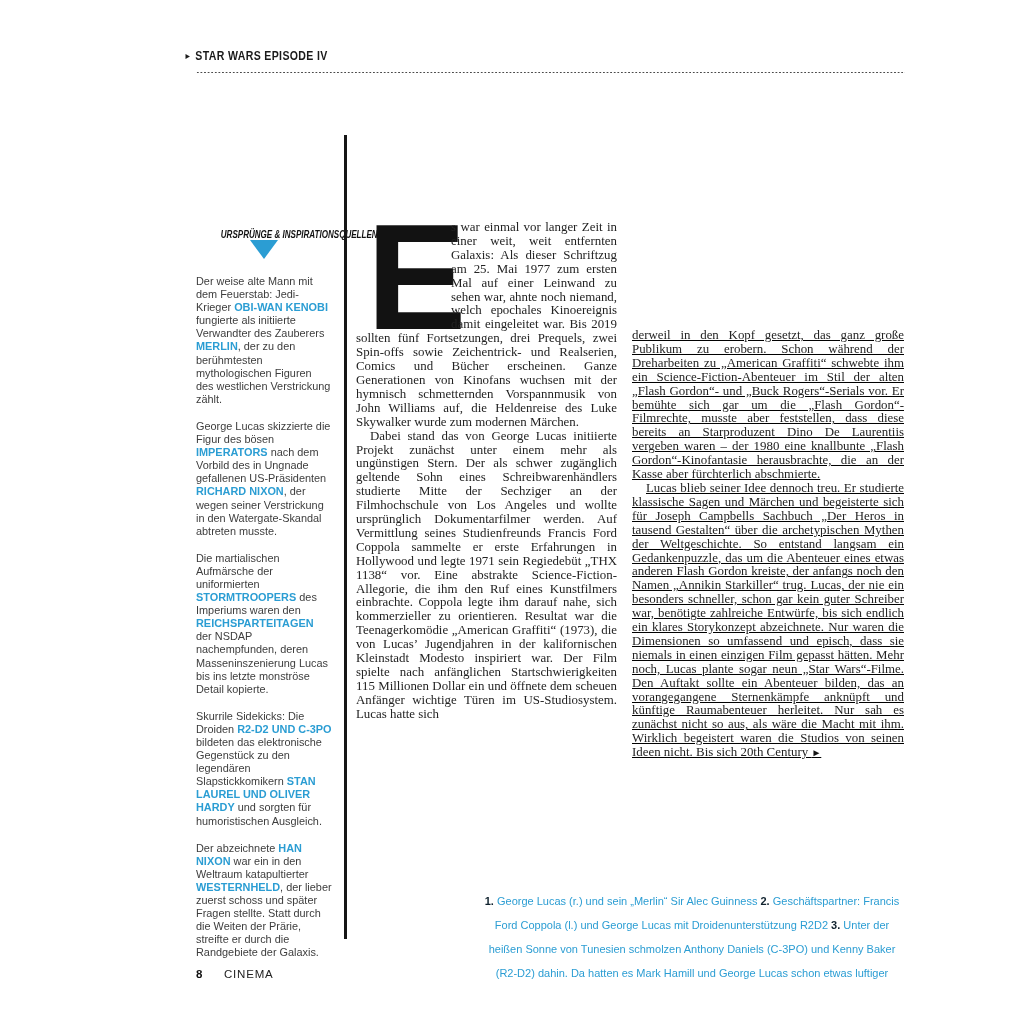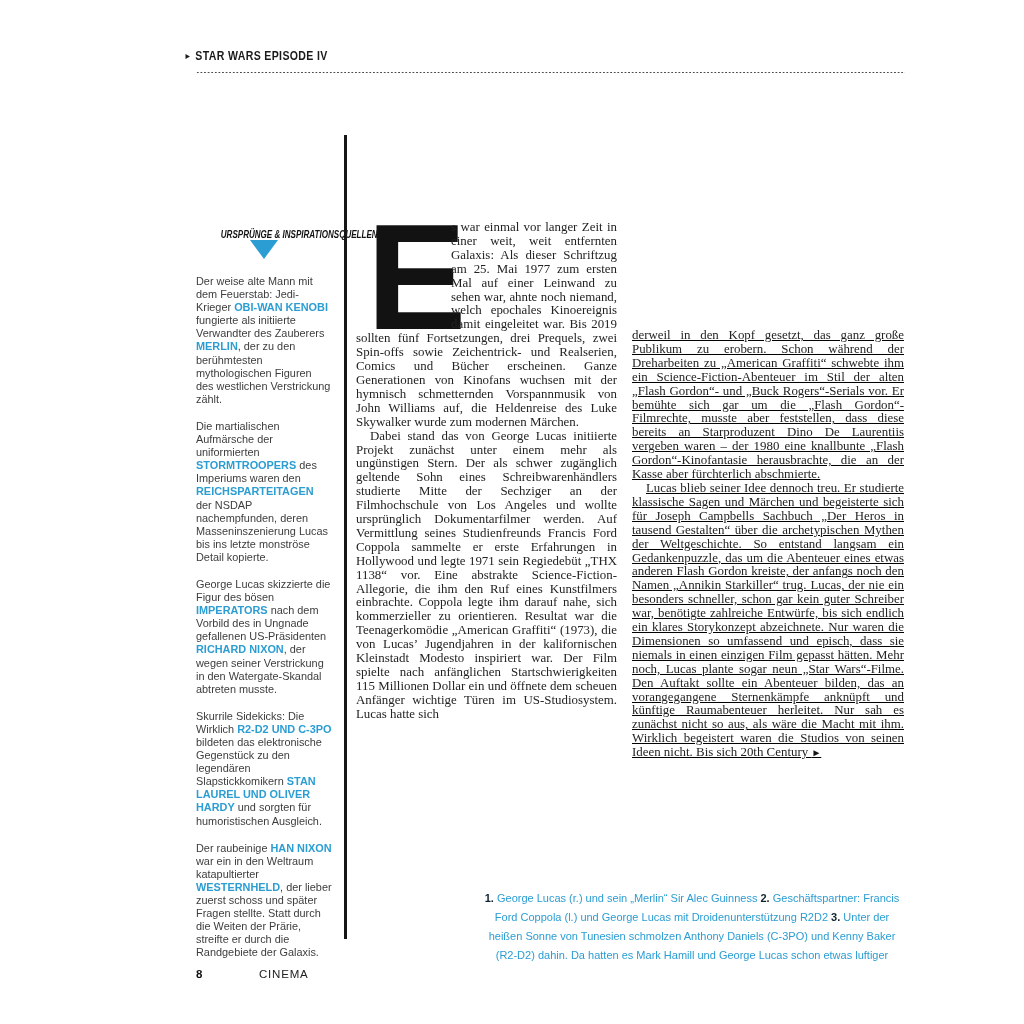--- a/index.html
+++ b/index.html
@@ -35,47 +35,47 @@
   .col p { margin:0; font-size:12.9px; line-height:13.9px; text-align:justify;
            color:var(--serif-ink); }
   .col p.indent { text-indent:14px; }
   .dropcap { float:left; width:95px; height:111px; display:flex; align-items:center;
              justify-content:center; font-family:"Liberation Sans", sans-serif;
              font-weight:bold; font-size:150px; line-height:100px; color:#121212;
              padding-left:26px; }
   .cont-arrow { color:#141414; font-size:10px; }
 
   .caption { position:absolute; left:478px; top:889px; width:428px; text-align:center;
-             font-size:11px; line-height:19px; color:var(--accent); }
+             font-size:11px; line-height:24px; color:var(--accent); }
   .cap-num { font-weight:bold; color:#10222e; }
 
   .folio-num { position:absolute; left:196px; top:968px; font-weight:bold; font-size:11.5px; color:#111; }
-  .folio-mag { position:absolute; left:224px; top:968px; font-size:11.5px; letter-spacing:0.8px; color:#222;margin-left:35px; }
+  .folio-mag { position:absolute; left:224px; top:968px; font-size:11.5px; letter-spacing:0.8px; color:#222; }
 </style>
 </head>
 <body>
 
 <div class="page">
 
   <div class="kicker">
     <span class="kicker-inner">
       <span class="arrow">►</span><span>STAR WARS EPISODE IV</span>
     </span>
   </div>
   <div class="dotted-rule"></div>
 
   <aside class="sidebar">
     <h2 class="sidebar-heading"><span>URSPRÜNGE &amp; INSPIRATIONSQUELLEN</span></h2>
     <div class="triangle"></div>
     <div id="sidebar-paragraphs">
         <p><span>Der weise alte Mann mit dem Feuerstab: Jedi-Krieger </span><span class="hl">OBI-WAN KENOBI</span><span> fungierte als initiierte Verwandter des Zauberers </span><span class="hl">MERLIN</span><span>, der zu den berühmtesten mythologischen Figuren des westlichen Verstrickung zählt.</span></p>
+        <p><span>George Lucas skizzierte die Figur des bösen </span><span class="hl">IMPERATORS</span><span> nach dem Vorbild des in Ungnade gefallenen US-Präsidenten </span><span class="hl">RICHARD NIXON</span><span>, der wegen seiner Verstrickung in den Watergate-Skandal abtreten musste.</span></p>
         <p><span>Die martialischen Aufmärsche der uniformierten </span><span class="hl">STORMTROOPERS</span><span> des Imperiums waren den </span><span class="hl">REICHSPARTEITAGEN</span><span> der NSDAP nachempfunden, deren Masseninszenierung Lucas bis ins letzte monströse Detail kopierte.</span></p>
-        <p><span>George Lucas skizzierte die Figur des bösen </span><span class="hl">IMPERATORS</span><span> nach dem Vorbild des in Ungnade gefallenen US-Präsidenten </span><span class="hl">RICHARD NIXON</span><span>, der wegen seiner Verstrickung in den Watergate-Skandal abtreten musste.</span></p>
-        <p><span>Skurrile Sidekicks: Die Wirklich </span><span class="hl">R2-D2 UND C-3PO</span><span> bildeten das elektronische Gegenstück zu den legendären Slapstickkomikern </span><span class="hl">STAN LAUREL UND OLIVER HARDY</span><span> und sorgten für humoristischen Ausgleich.</span></p>
-        <p><span>Der raubeinige </span><span class="hl">HAN NIXON</span><span> war ein in den Weltraum katapultierter </span><span class="hl">WESTERNHELD</span><span>, der lieber zuerst schoss und später Fragen stellte. Statt durch die Weiten der Prärie, streifte er durch die Randgebiete der Galaxis.</span></p>
+        <p><span>Skurrile Sidekicks: Die Droiden </span><span class="hl">R2-D2 UND C-3PO</span><span> bildeten das elektronische Gegenstück zu den legendären Slapstickkomikern </span><span class="hl">STAN LAUREL UND OLIVER HARDY</span><span> und sorgten für humoristischen Ausgleich.</span></p>
+        <p><span>Der abzeichnete </span><span class="hl">HAN NIXON</span><span> war ein in den Weltraum katapultierter </span><span class="hl">WESTERNHELD</span><span>, der lieber zuerst schoss und später Fragen stellte. Statt durch die Weiten der Prärie, streifte er durch die Randgebiete der Galaxis.</span></p>
       </div>
   </aside>
 
   <div class="vrule"></div>
 
   <main class="article">
     <div class="col col-1" id="col1">
         <p><span class="dropcap">E</span>s war einmal vor langer Zeit in einer weit, weit entfernten Galaxis: Als dieser Schriftzug am 25. Mai 1977 zum ersten Mal auf einer Leinwand zu sehen war, ahnte noch niemand, welch epochales Kinoereignis damit eingeleitet war. Bis 2019 sollten fünf Fortsetzungen, drei Prequels, zwei Spin-offs sowie Zeichentrick- und Realserien, Comics und Bücher erscheinen. Ganze Generationen von Kinofans wuchsen mit der hymnisch schmetternden Vorspannmusik von John Williams auf, die Heldenreise des Luke Skywalker wurde zum modernen Märchen.</p>
         <p class="indent">Dabei stand das von George Lucas initiierte Projekt zunächst unter einem mehr als ungünstigen Stern. Der als schwer zugänglich geltende Sohn eines Schreibwarenhändlers studierte Mitte der Sechziger an der Filmhochschule von Los Angeles und wollte ursprünglich Dokumentarfilmer werden. Auf Vermittlung seines Studienfreunds Francis Ford Coppola sammelte er erste Erfahrungen in Hollywood und legte 1971 sein Regiedebüt „THX 1138“ vor. Eine abstrakte Science-Fiction-Allegorie, die ihm den Ruf eines Kunstfilmers einbrachte. Coppola legte ihm darauf nahe, sich kommerzieller zu orientieren. Resultat war die Teenagerkomödie „American Graffiti“ (1973), die von Lucas’ Jugendjahren in der kalifornischen Kleinstadt Modesto inspiriert war. Der Film spielte nach anfänglichen Startschwierigkeiten 115 Millionen Dollar ein und öffnete dem scheuen Anfänger wichtige Türen im US-Studiosystem. Lucas hatte sich</p>
       </div>

